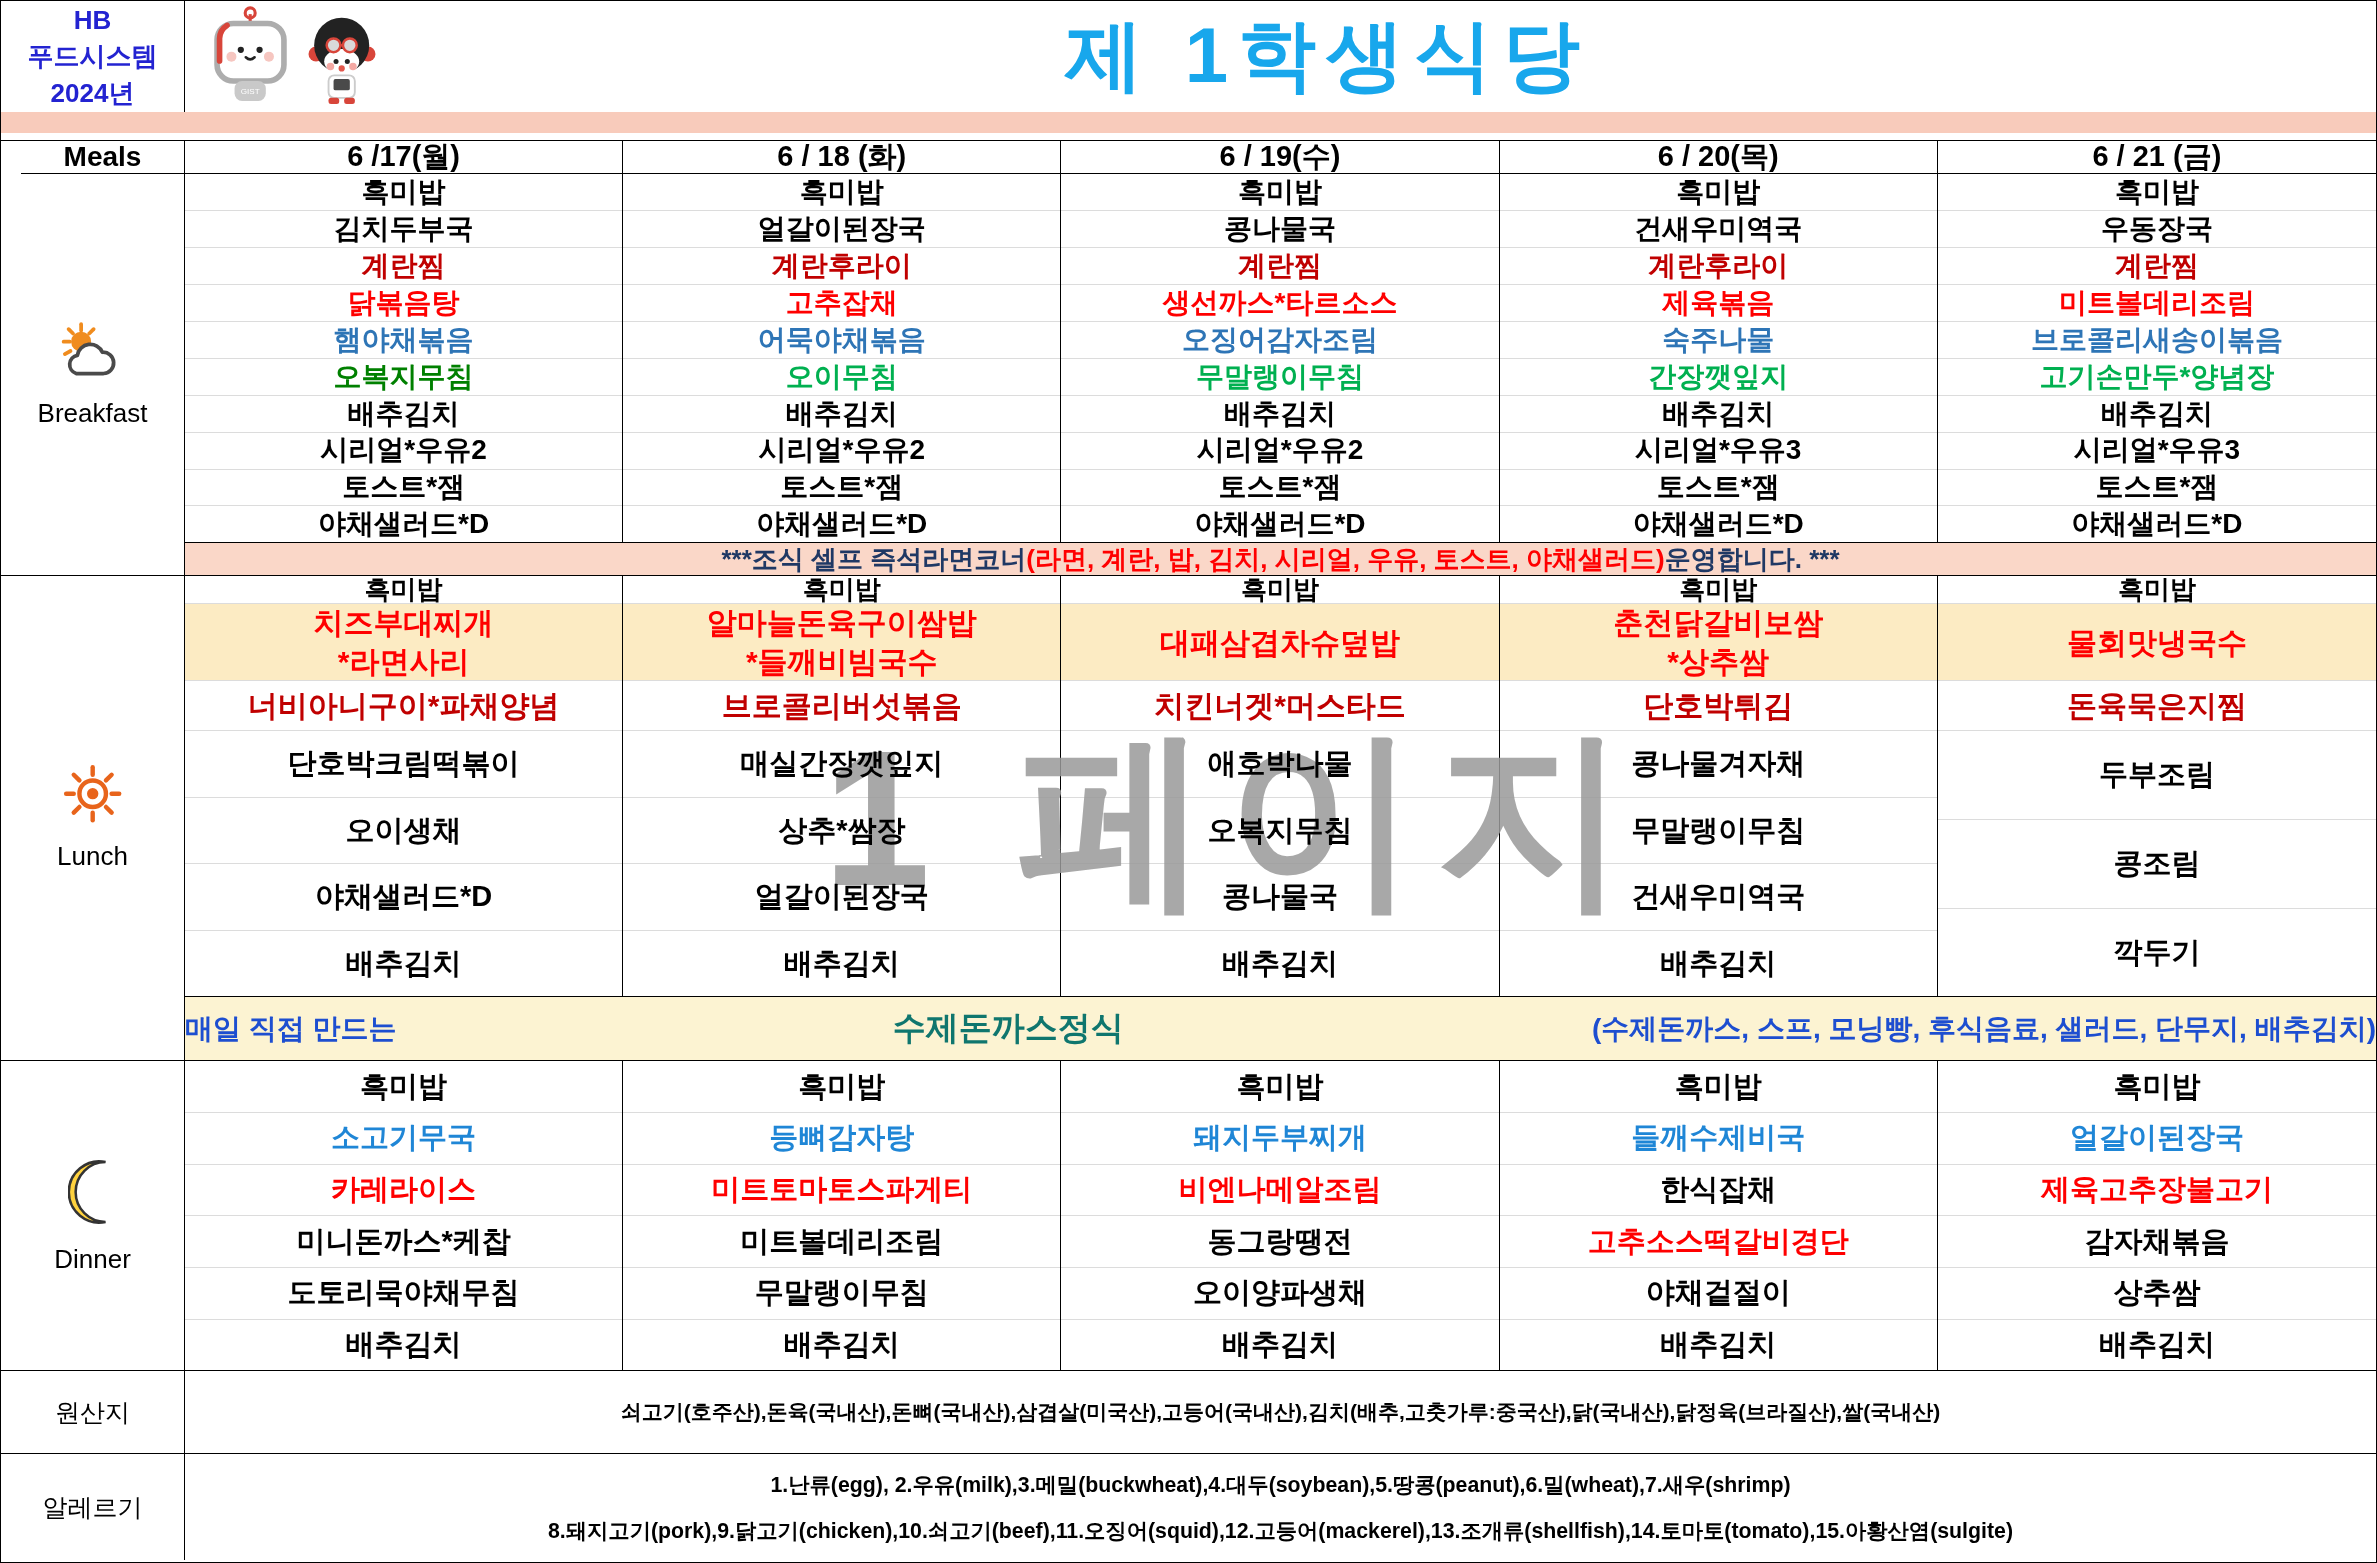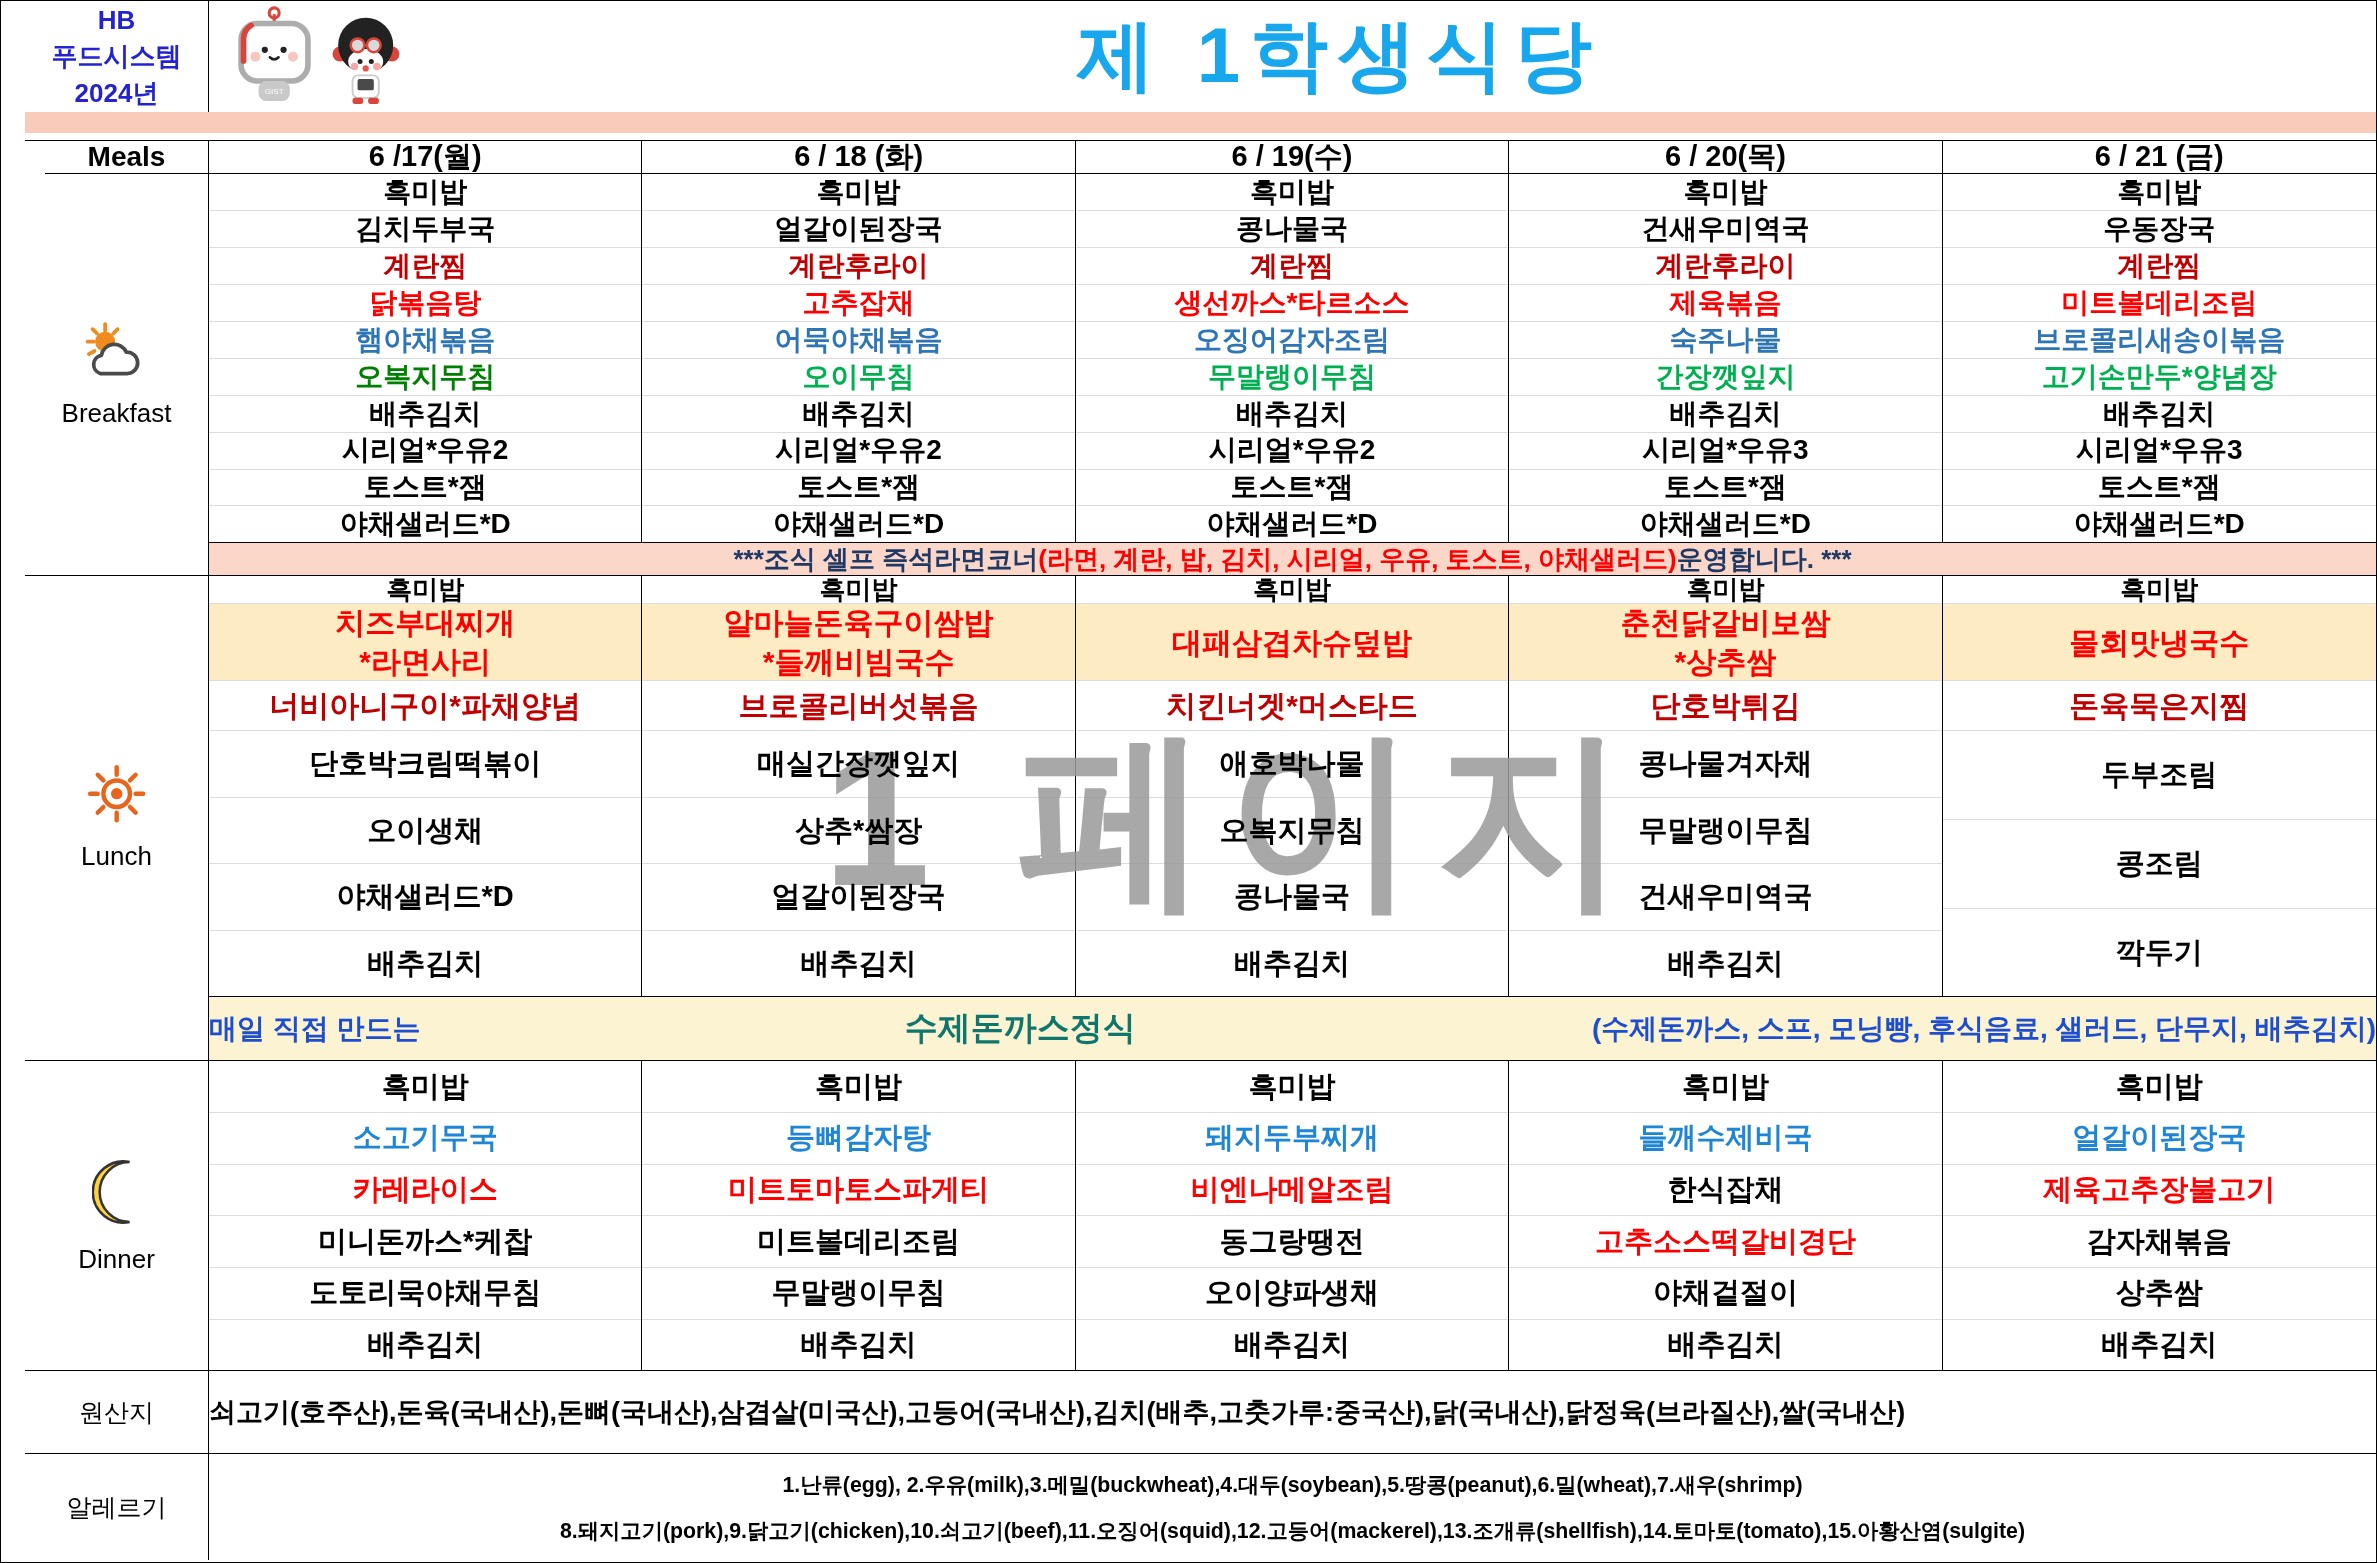--- a/index.html
+++ b/index.html
@@ -1,20 +1,20 @@
 <!DOCTYPE html>
 <html style="font-size:10px"><head>
 <meta charset="utf-8">
 <style>
   * { margin:0; padding:0; box-sizing:border-box; }
   body { background:#fff; }
   .page{
     position:relative; width:2377px; height:1563px; background:#fff;
     border:1.9px solid #000; overflow:hidden;
-    font-family:"Liberation Sans","DejaVu Sans",sans-serif; color:#000;padding-left:24px;
+    font-family:"Liberation Sans","DejaVu Sans",sans-serif; color:#000;
   }
   
   .topbar{ position:relative; height:111px; display:flex; }
   .logo{
     width:184px; border-right:1.3px solid #000; display:flex; flex-direction:column;
     justify-content:center; align-items:center; font-weight:700; font-size:26px; line-height:1.4;
     text-align:center;
   }
   .mascots{ position:absolute; left:207px; top:5px; display:flex; gap:12.5px; align-items:flex-end; }
   .title{
@@ -69,21 +69,21 @@
   .hl{ background:#FCEBC3; }
   .ncell{
     display:flex; align-items:center; justify-content:center;
     font-size:26px; font-weight:700; white-space:nowrap;
   }
   .ncell2{
     display:flex; align-items:center; justify-content:space-between;
     font-size:28px; font-weight:700; white-space:nowrap;
   }
   .ncell2 .big{ font-size:33px; }
-  .ocontent{ display:flex; align-items:center; font-size:27px; font-weight:700; }
+  .ocontent{ display:flex; align-items:center; justify-content:center; font-size:21px; font-weight:700; }
   .acontent{
     display:flex; flex-direction:column; align-items:center; justify-content:center;
     gap:17.6px; font-size:21.3px; font-weight:700;
   }
   .watermark{
     position:absolute; left:822px; top:690px; z-index:1;
     font-size:193px; font-weight:700; letter-spacing:16.3px;
     color:#9A9A9A; opacity:.85; white-space:nowrap;
   }
   .seclabel{ font-size:26px; font-weight:500; }

